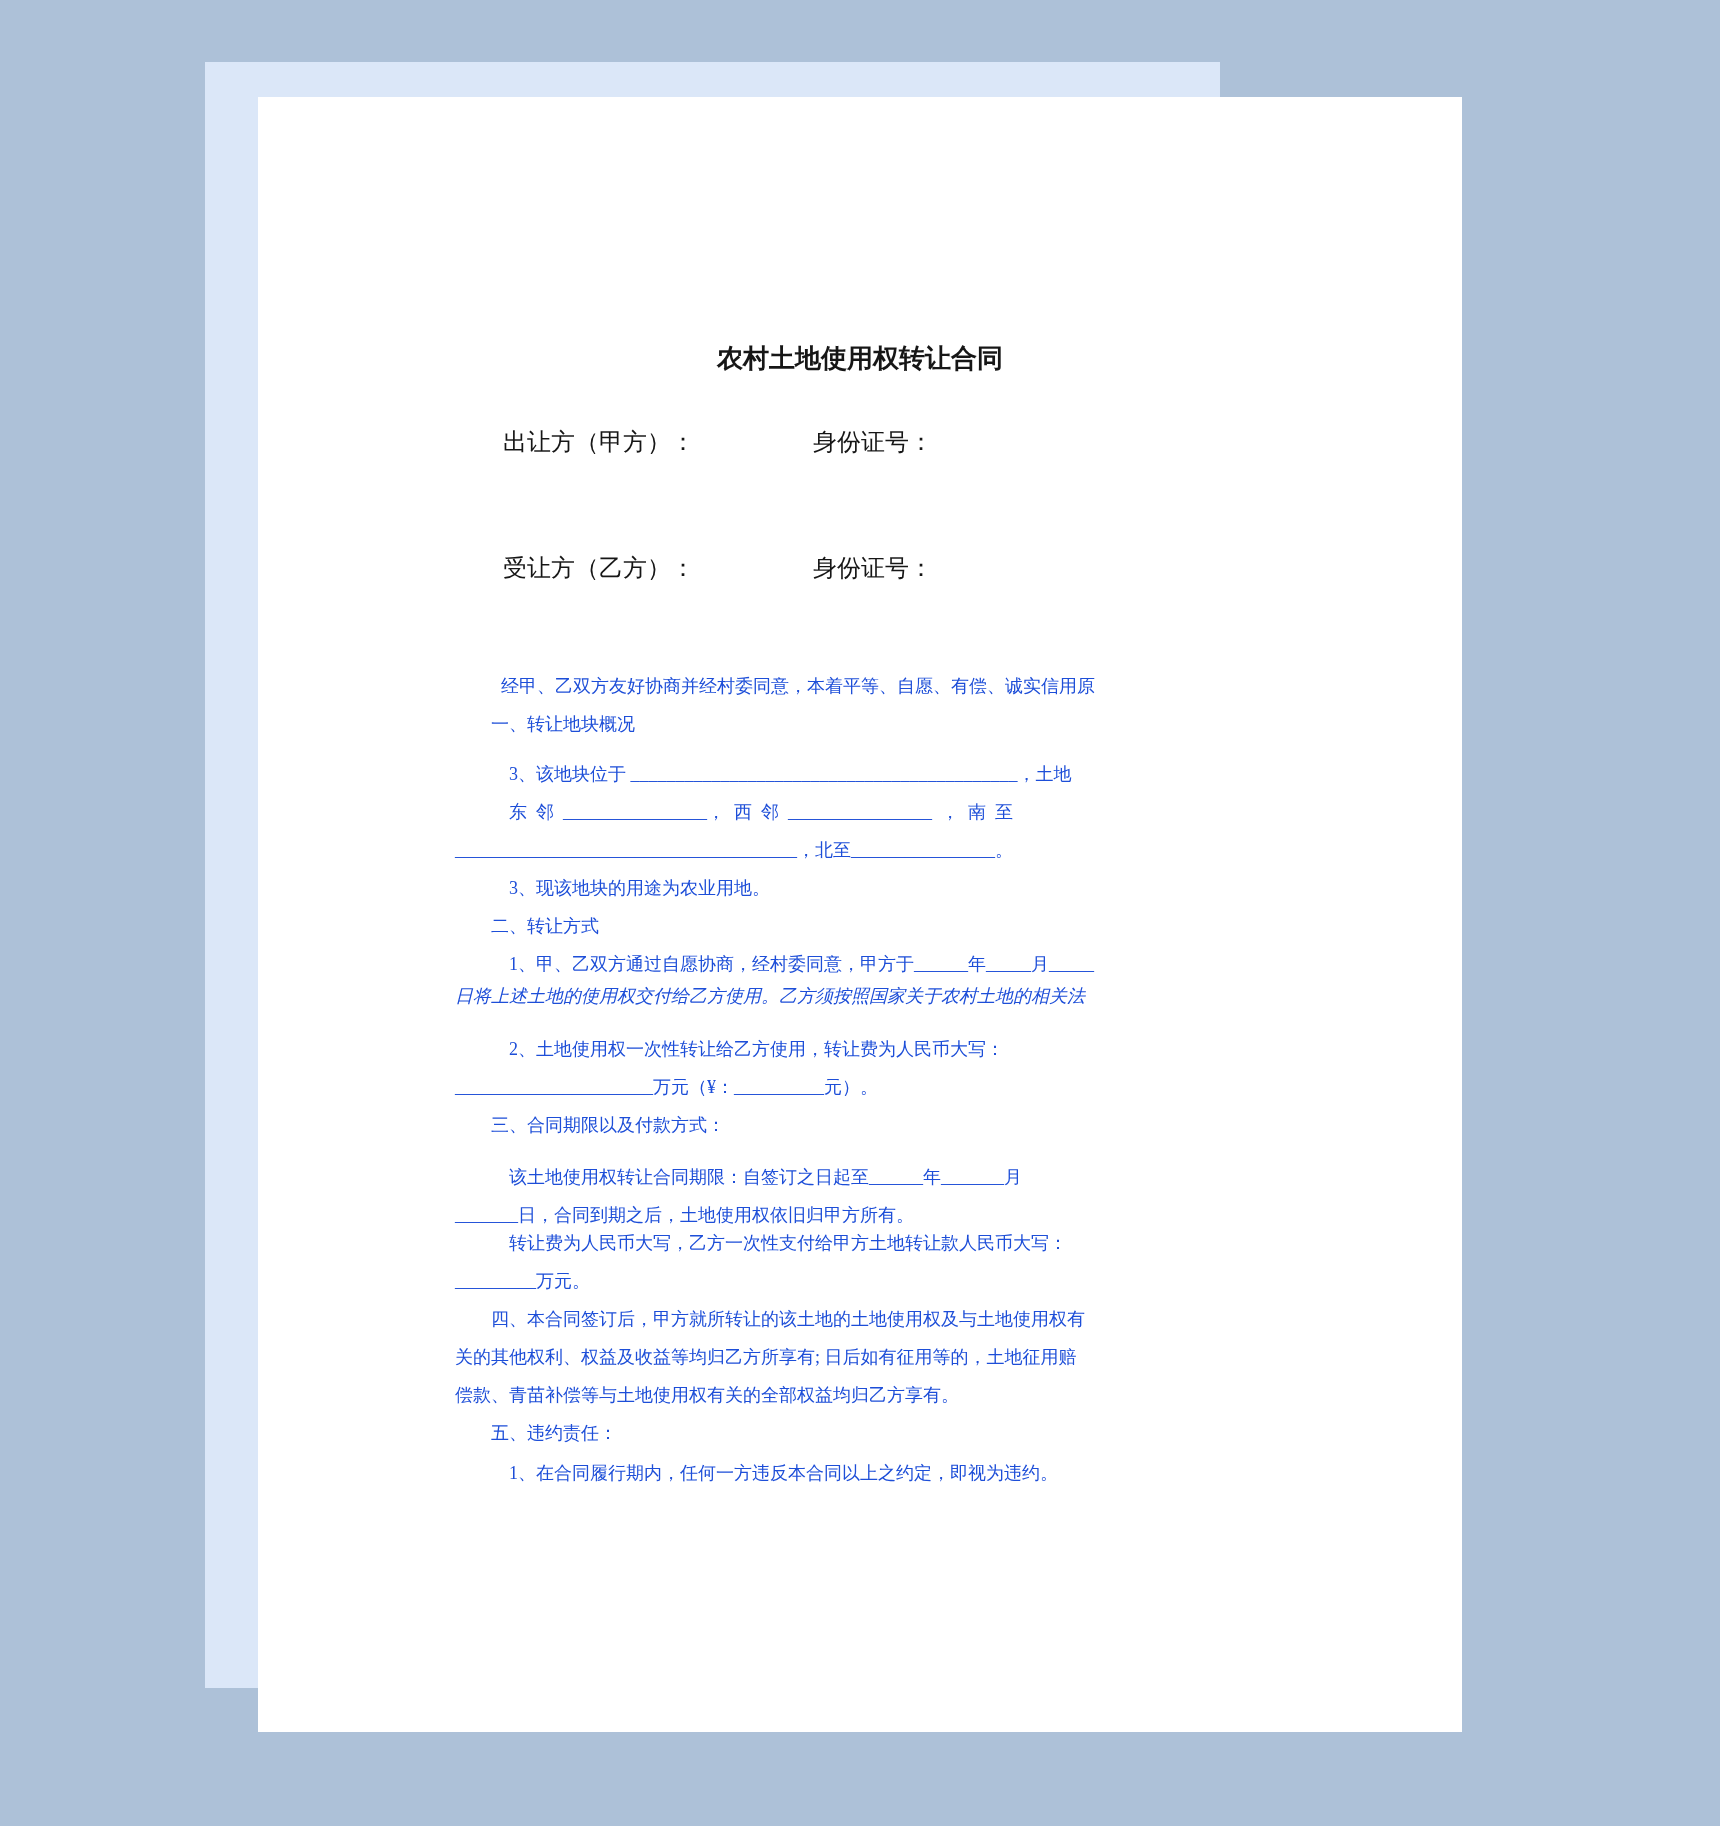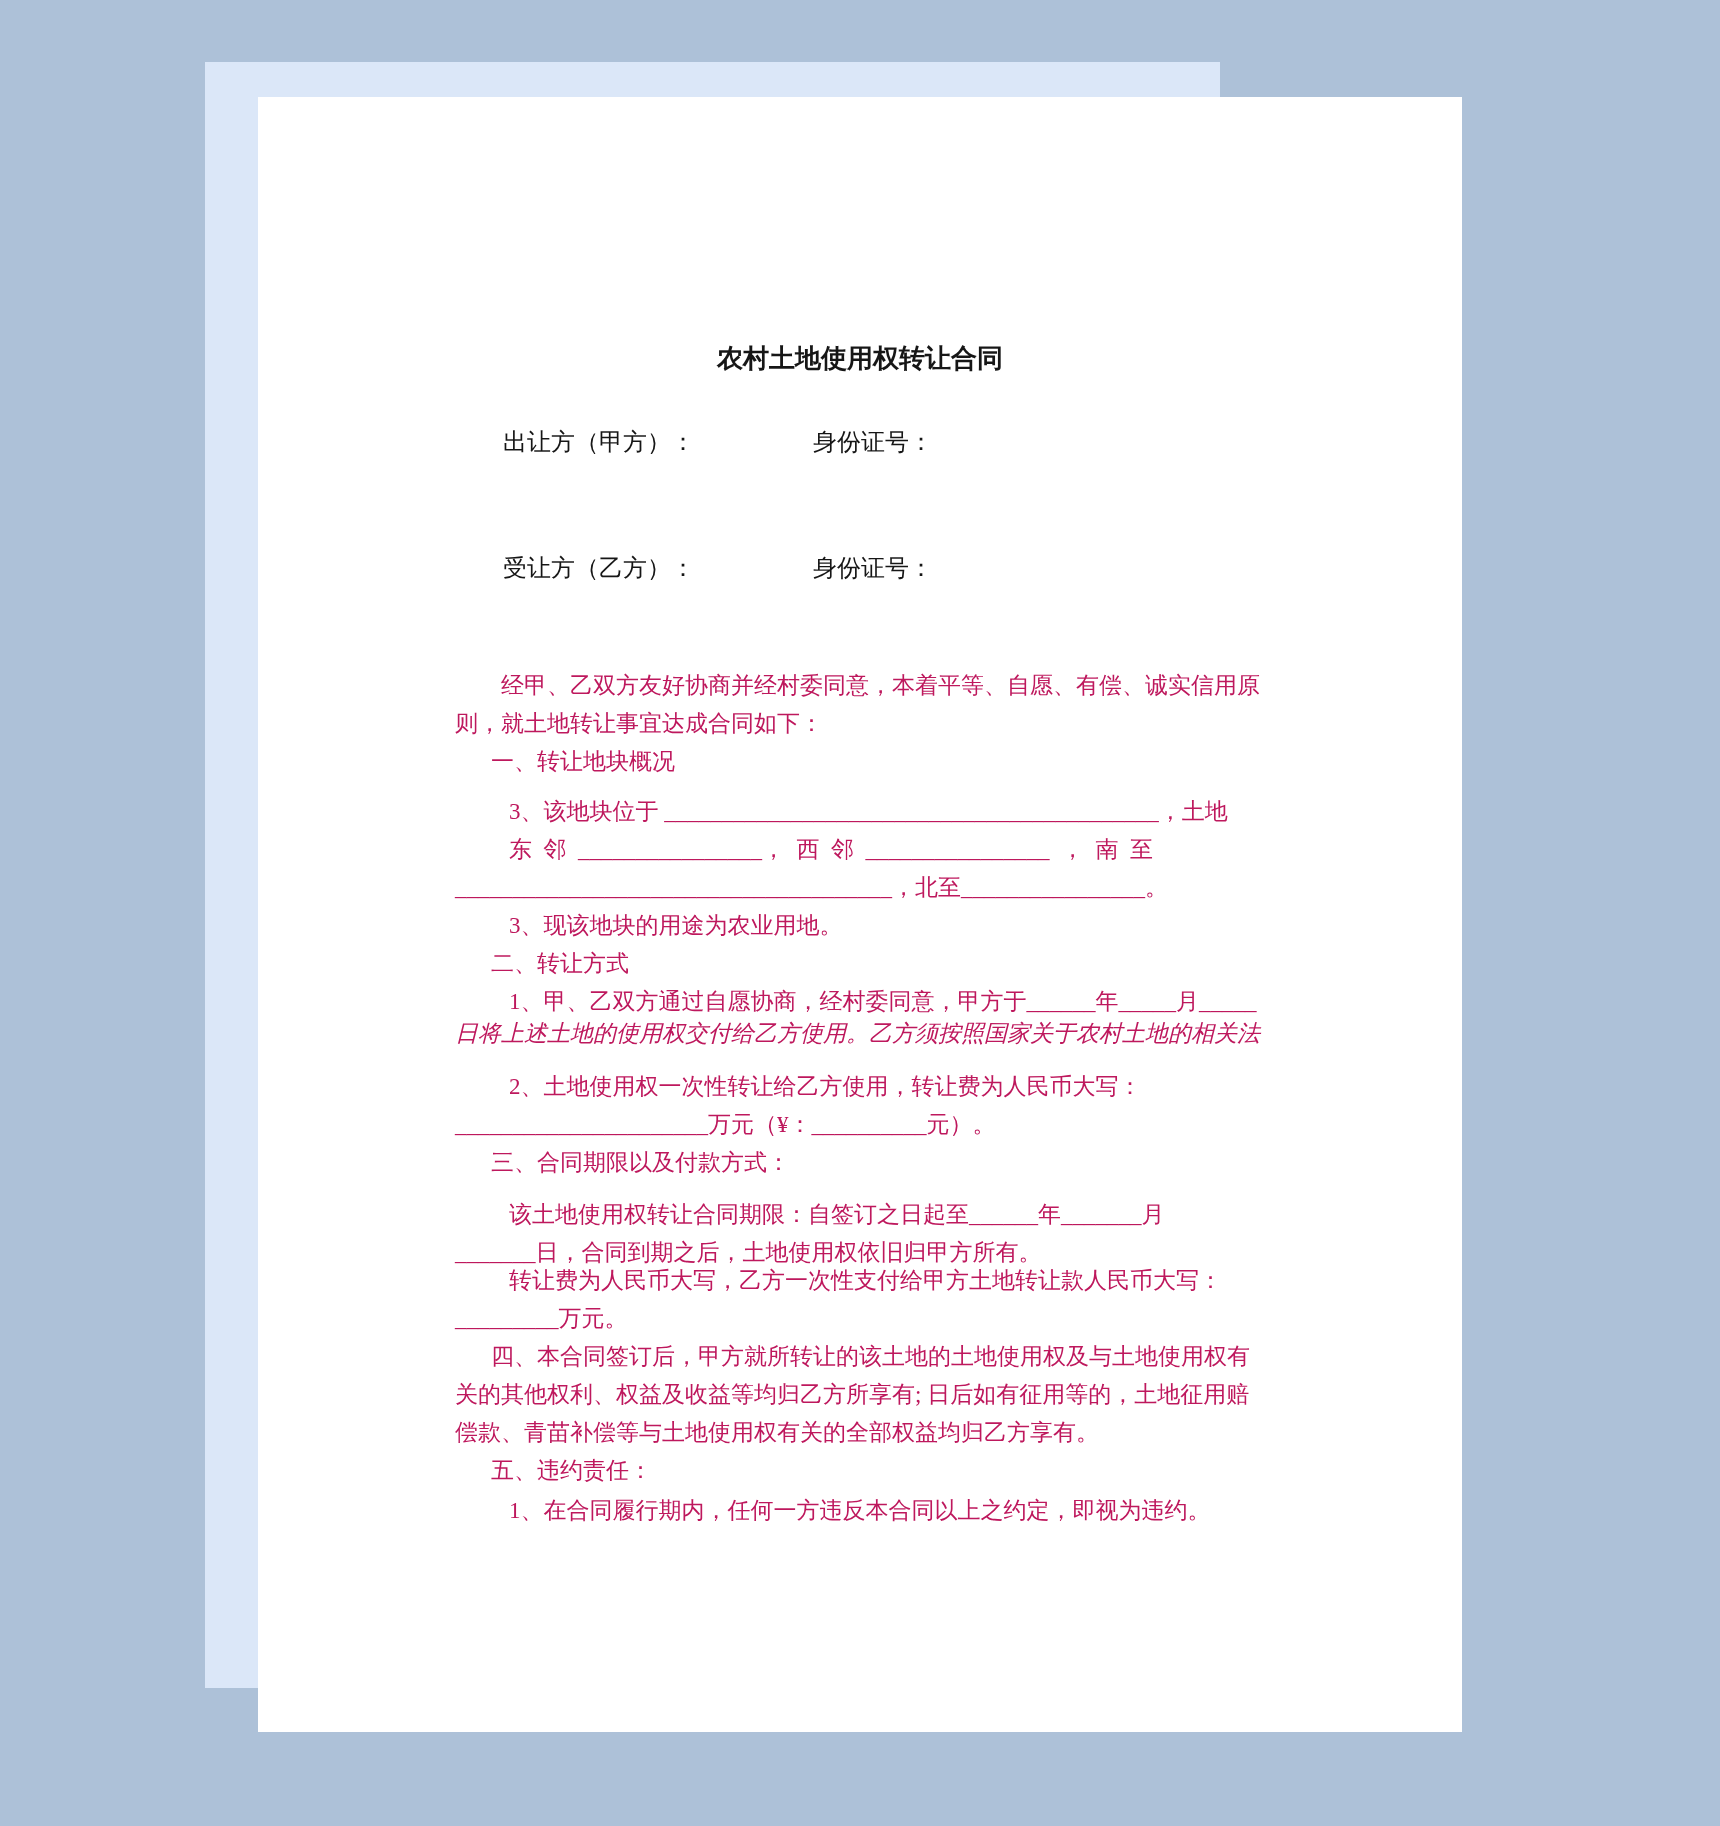--- a/index.html
+++ b/index.html
@@ -56,24 +56,24 @@
     display: inline-block;
     min-width: 310px;
   }
   .party-id-label {
     display: inline-block;
   }
   .body-lines {
     margin-top: 36px;
   }
   .body-line {
-    font-size: 23px;
+    font-size: 18px;
     line-height: 38px;
     white-space: pre;
-    color: #be185d;
+    color: #1d4ed8;
   }
 </style>
 </head>
 <body>
 
 <div class="canvas">
   <div class="back-page"></div>
   <div class="front-page">
     <div class="doc-content">
       <div class="doc-title">农村土地使用权转让合同</div>
@@ -81,21 +81,20 @@
       <div class="party-row">
         <span class="party-label">出让方（甲方）：</span><span class="party-id-label">身份证号：</span>
       </div>
 
       <div class="party-row">
         <span class="party-label">受让方（乙方）：</span><span class="party-id-label">身份证号：</span>
       </div>
 
       <div class="body-lines" id="body-lines">
           <div class="body-line" style="padding-left: 46px;">经甲、乙双方友好协商并经村委同意，本着平等、自愿、有偿、诚实信用原</div>
-          <div class="body-line" style="padding-left: 0px;">则，就土地转让事宜达成合同如下：</div>
           <div class="body-line" style="padding-left: 36px;">一、转让地块概况</div>
           <div class="body-line" style="padding-left: 54px; margin-top: 12px;">3、该地块位于 ___________________________________________，土地</div>
           <div class="body-line" style="padding-left: 54px;">东  邻  ________________，  西  邻  ________________  ，  南  至</div>
           <div class="body-line" style="padding-left: 0px;">______________________________________，北至________________。</div>
           <div class="body-line" style="padding-left: 54px;">3、现该地块的用途为农业用地。</div>
           <div class="body-line" style="padding-left: 36px;">二、转让方式</div>
           <div class="body-line" style="padding-left: 54px;">1、甲、乙双方通过自愿协商，经村委同意，甲方于______年_____月_____</div>
           <div class="body-line" style="padding-left: 0px; margin-top: -6px; font-style: italic;">日将上述土地的使用权交付给乙方使用。乙方须按照国家关于农村土地的相关法</div>
           <div class="body-line" style="padding-left: 54px; margin-top: 15px;">2、土地使用权一次性转让给乙方使用，转让费为人民币大写：</div>
           <div class="body-line" style="padding-left: 0px;">______________________万元（¥：__________元）。</div>

